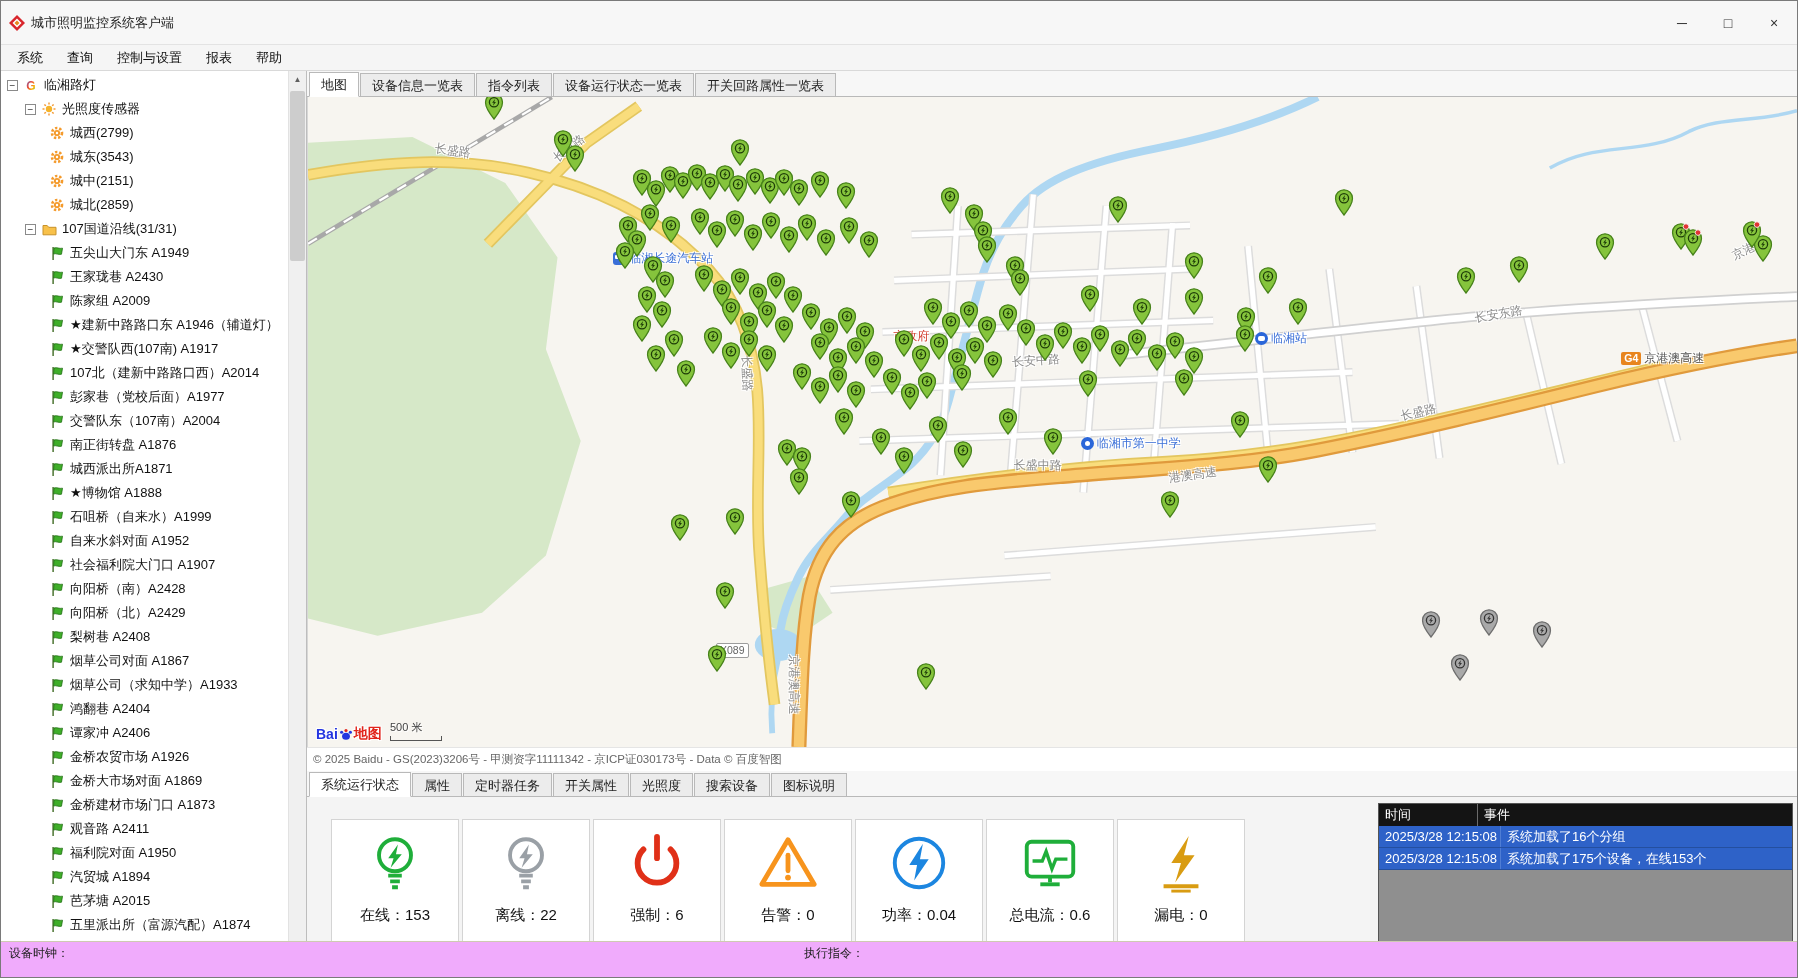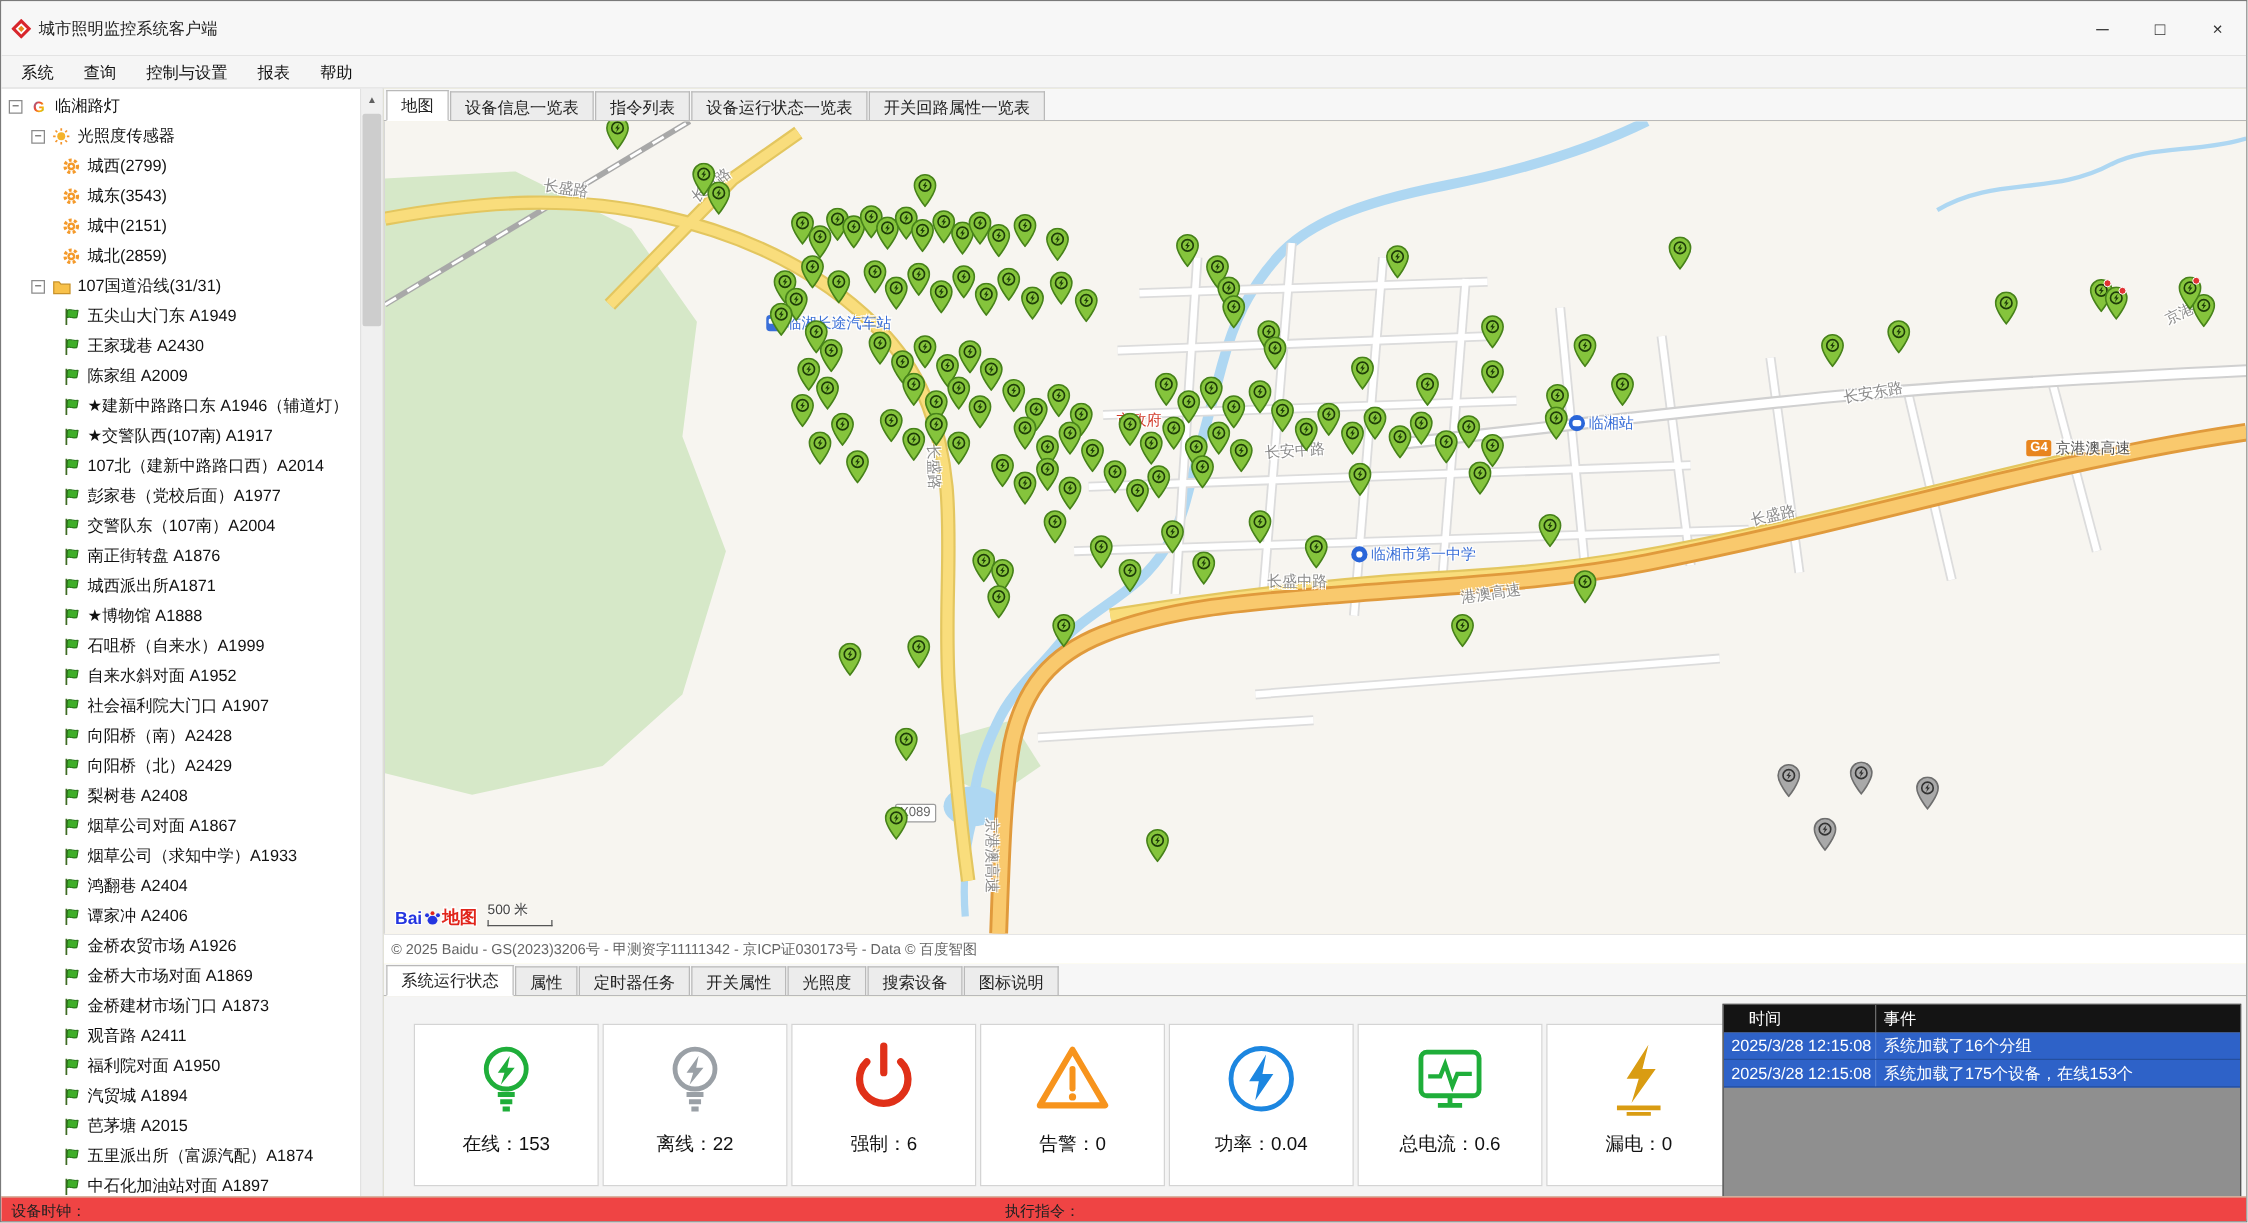--- a/index.html
+++ b/index.html
@@ -65,35 +65,35 @@
   .map-logo .paw { width:14px; height:14px; display:inline-block; }
   .map-logo .du { color:#e1251b; }
   .map-scale { position:absolute; left:82px; bottom:6px; font-size:11px; color:#444; text-shadow:1px 1px 0 #fff; }
   .map-scale .bar { width:52px; height:5px; border:1px solid #555; border-top:none; margin-top:1px; }
 
   .copyright { height:24px; background:#fff; font-size:11.5px; color:#666; display:flex; align-items:center; padding-left:6px; border-top:1px solid #e5e5e5; }
 
   
   .bottom-panel { position:relative; flex:1; background:#f4f4f4; }
   .cards { position:absolute; left:24px; top:22px; display:flex; gap:3px; }
-  .card { width:148px; height:130px; background:#fff; border:1px solid #d4d4d4; display:flex; flex-direction:column; align-items:center; justify-content:flex-start; padding-top:12px; }
+  .card { width:128px; height:130px; background:#fff; border:1px solid #d4d4d4; display:flex; flex-direction:column; align-items:center; justify-content:flex-start; padding-top:12px; }
   .card svg { width:62px; height:62px; }
   .card .cap { margin-top:12px; font-size:15px; color:#111; }
 
   
   .eventlog { position:absolute; right:4px; top:6px; width:415px; height:160px; border:1px solid #555; background:#8f8f8f; font-size:13px; overflow:hidden; }
   .log-head { display:flex; background:#141414; color:#fff; height:22px; line-height:22px; }
-  .log-head .c1 { width:122px; padding-left:20px; border-right:1px solid #6b6b6b; }
+  .log-head .c1 { width:99px; padding-left:6px; border-right:1px solid #6b6b6b; }
   .log-head .c2 { flex:1; padding-left:6px; }
   .log-row { display:flex; background:#2e62c8; color:#fff; height:22px; line-height:22px; border-bottom:1px solid #244f9f; }
   .log-row .c1 { width:122px; padding-left:6px; border-right:1px solid #4f7dd4; white-space:nowrap; }
   .log-row .c2 { flex:1; padding-left:6px; white-space:nowrap; overflow:hidden; }
 
   
-  .statusbar { position:absolute; left:0; right:0; bottom:0; height:20px; background:#ef4444; border-top:1px solid #cfcab2; font-size:12px; color:#222; }
+  .statusbar { position:absolute; left:0; right:0; bottom:0; height:36px; background:#f0abfc; border-top:1px solid #cfcab2; font-size:12px; color:#222; }
   .statusbar .sb-left { position:absolute; left:8px; top:3px; }
   .statusbar .sb-mid { position:absolute; left:803px; top:3px; }
 </style>
 </head>
 <body>
 
 <div class="window">
 
   <div class="titlebar">
     <svg class="appicon" viewBox="0 0 16 16">

